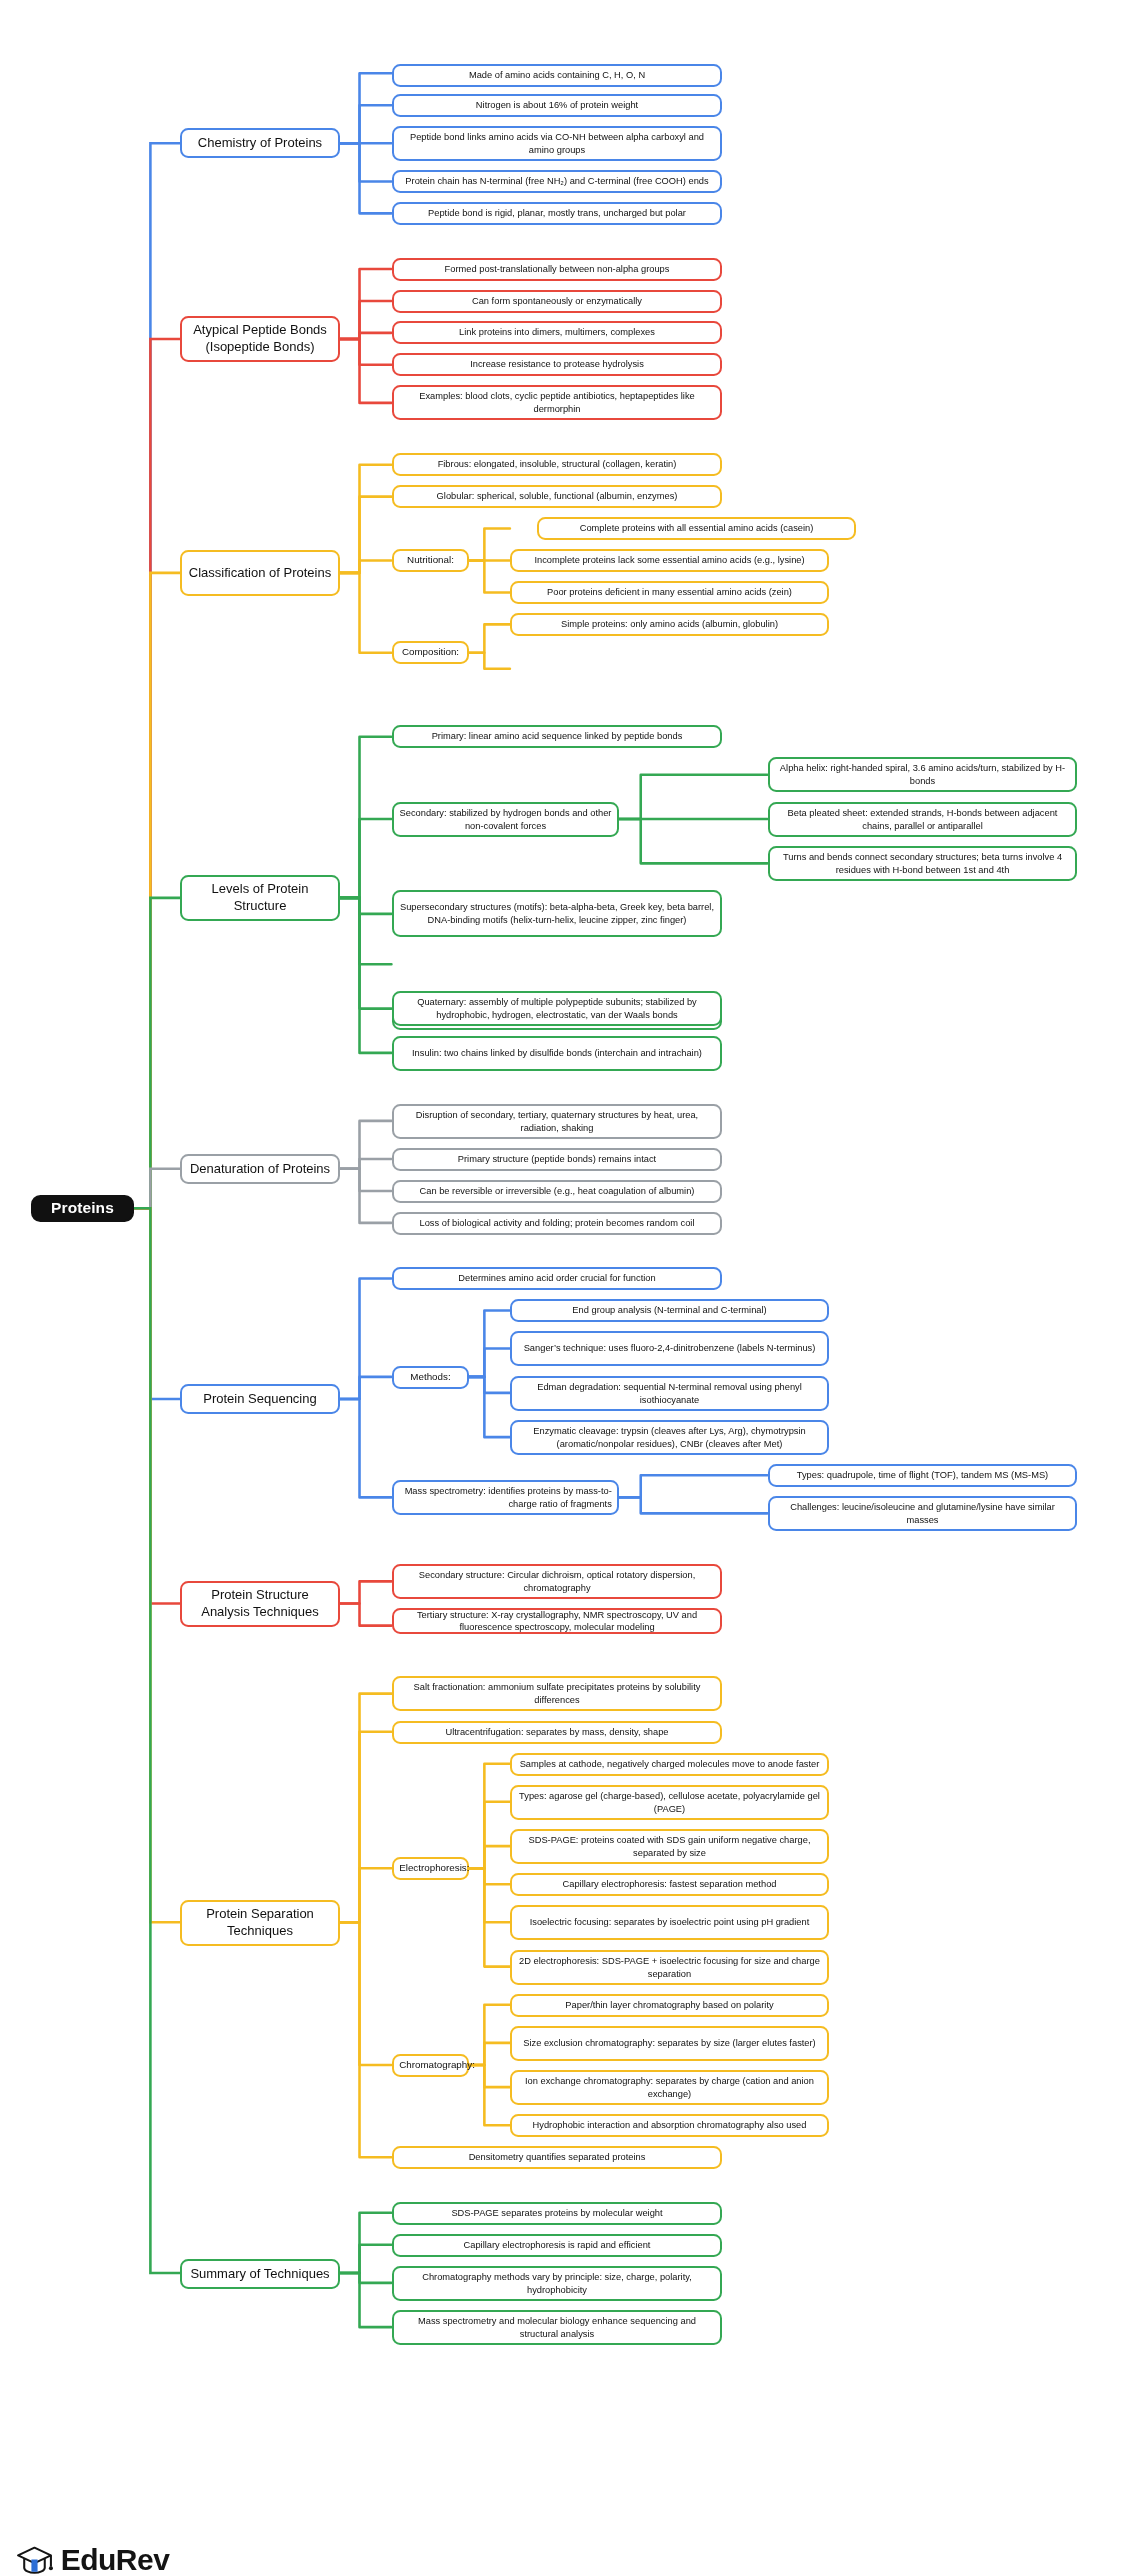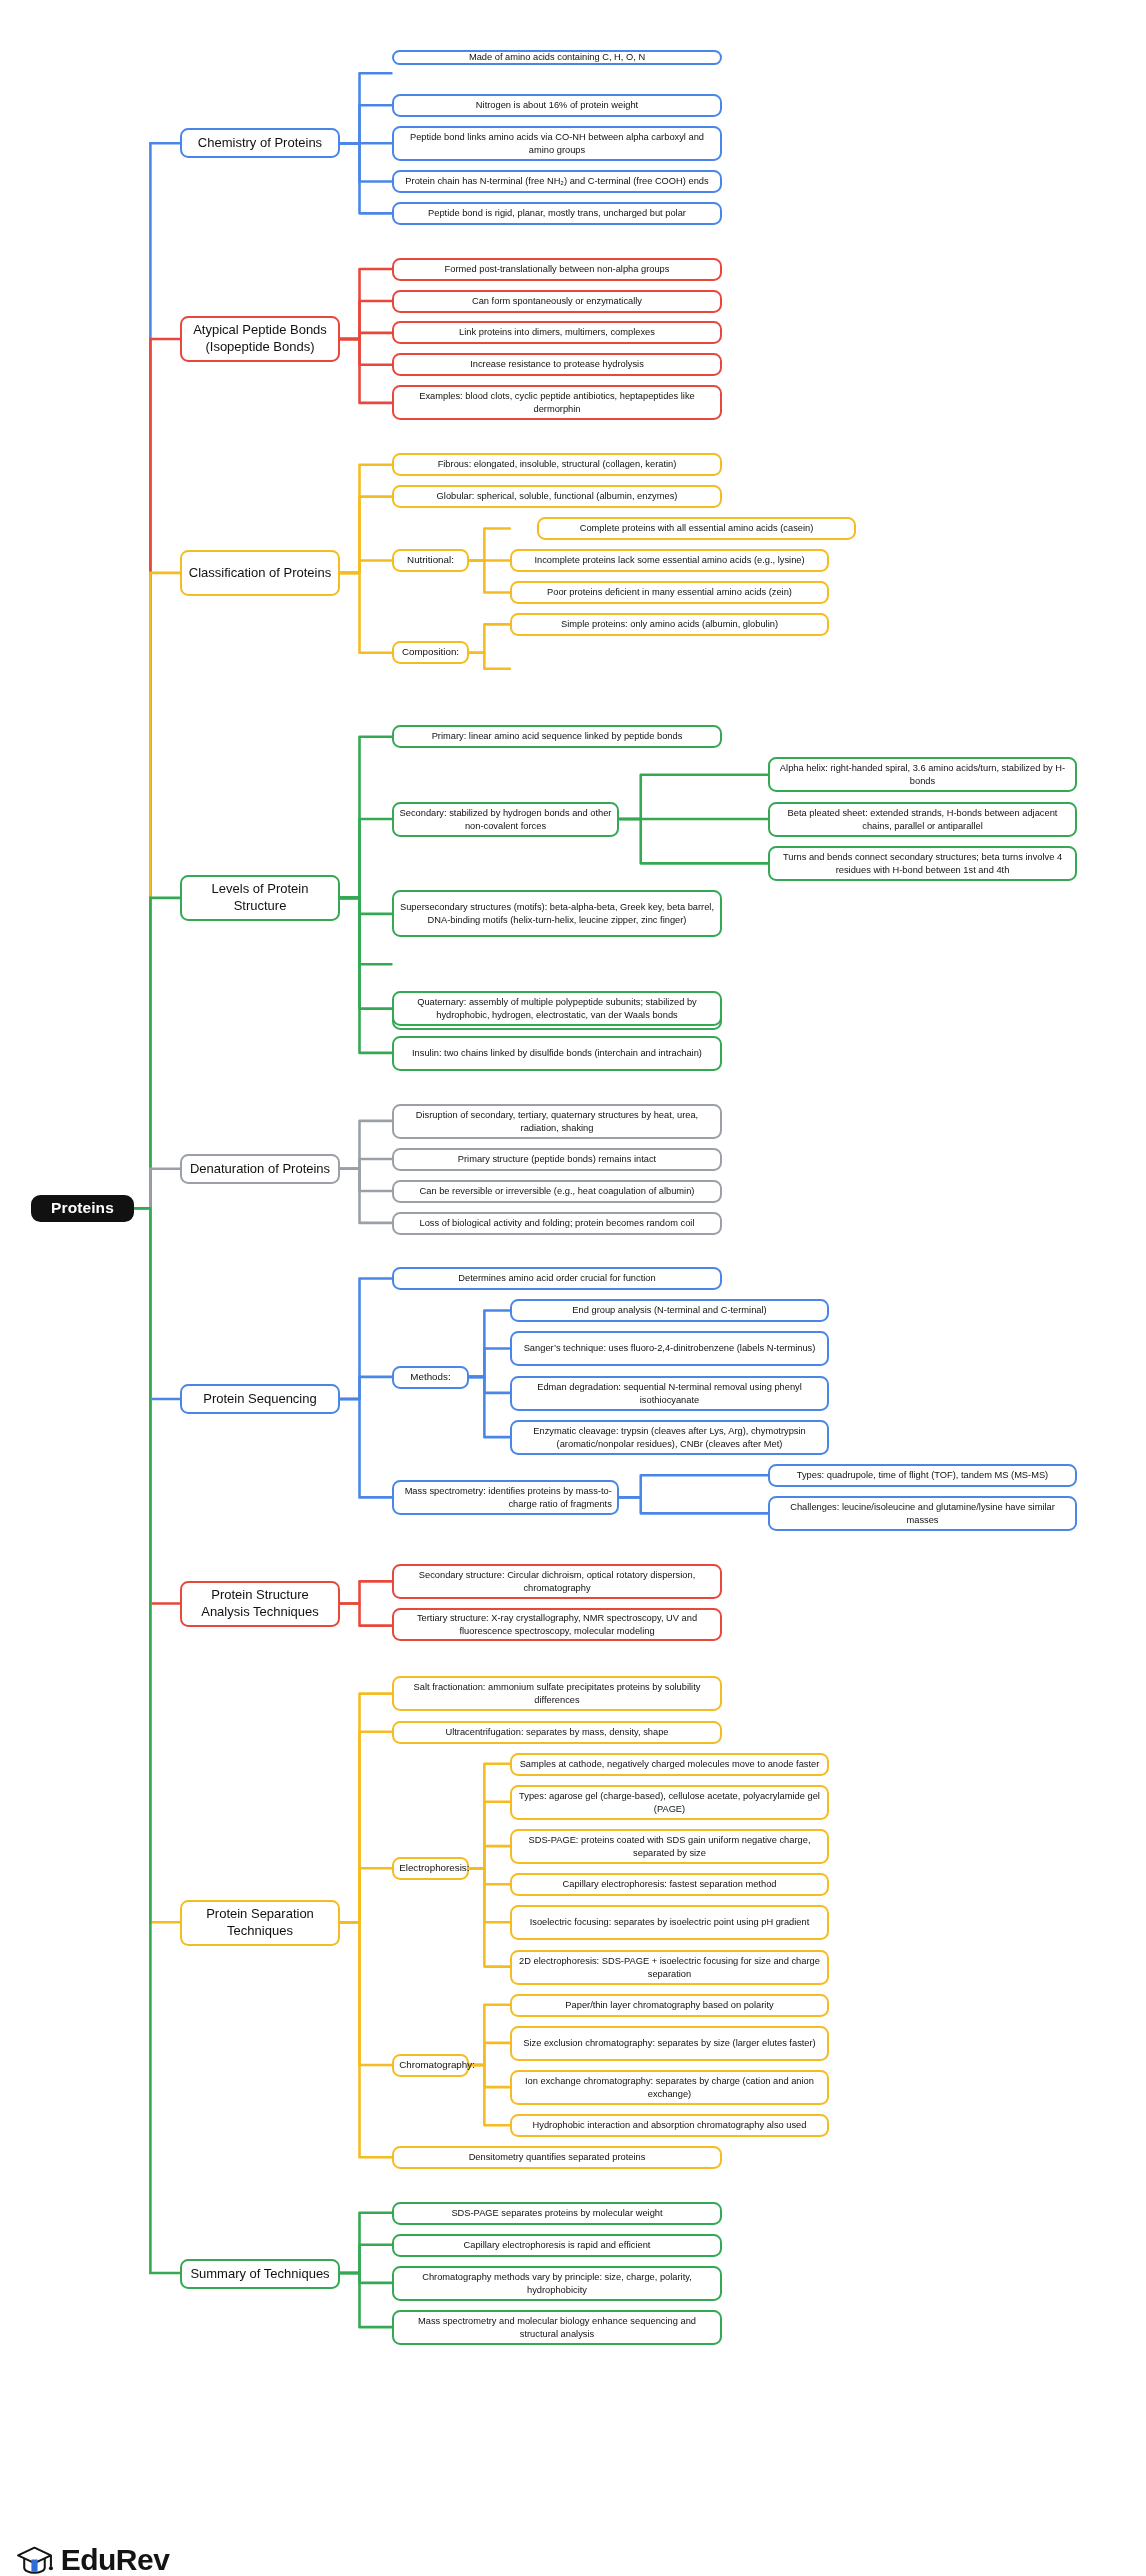--- a/index.html
+++ b/index.html
@@ -137,21 +137,21 @@
       <path d="M 260 2345.5 H 292 V 278 H 350" fill="none" stroke="#4a86e8" stroke-width="5" stroke-linecap="round"></path>
       <path d="M 260 2345.5 H 292 V 658 H 350" fill="none" stroke="#e8483c" stroke-width="5" stroke-linecap="round"></path>
       <path d="M 260 2345.5 H 292 V 1112 H 350" fill="none" stroke="#f5bc21" stroke-width="5" stroke-linecap="round"></path>
       <path d="M 260 2345.5 H 292 V 1743 H 350" fill="none" stroke="#34a853" stroke-width="5" stroke-linecap="round"></path>
       <path d="M 260 2345.5 H 292 V 2269 H 350" fill="none" stroke="#9aa0a6" stroke-width="5" stroke-linecap="round"></path>
       <path d="M 260 2345.5 H 292 V 2716 H 350" fill="none" stroke="#4a86e8" stroke-width="5" stroke-linecap="round"></path>
       <path d="M 260 2345.5 H 292 V 3113 H 350" fill="none" stroke="#e8483c" stroke-width="5" stroke-linecap="round"></path>
       <path d="M 260 2345.5 H 292 V 3732 H 350" fill="none" stroke="#f5bc21" stroke-width="5" stroke-linecap="round"></path>
       <path d="M 260 2345.5 H 292 V 4413 H 350" fill="none" stroke="#34a853" stroke-width="5" stroke-linecap="round"></path>
     </svg>
-<div class="node leaf c-blue" style="left: 392px; top: 50px; width: 330px; height: 15px;">
+<div class="node leaf c-blue" style="left: 392px; top: 64px; width: 330px; height: 23px;">
       <span>Made of amino acids containing C, H, O, N</span>
     </div>
     <div class="node leaf c-blue" style="left: 392px; top: 94px; width: 330px; height: 23px;">
       <span>Nitrogen is about 16% of protein weight</span>
     </div>
     <div class="node leaf c-blue" style="left: 392px; top: 126px; width: 330px; height: 35px;">
       <span>Peptide bond links amino acids via CO-NH between alpha carboxyl and amino groups</span>
     </div>
     <div class="node leaf c-blue" style="left: 392px; top: 170px; width: 330px; height: 23px;">
       <span>Protein chain has N-terminal (free NH₂) and C-terminal (free COOH) ends</span>
@@ -278,21 +278,21 @@
     </div>
     <div class="node leaf c-blue" style="left: 392px; top: 1480px; width: 227px; height: 35px; text-align: right;">
       <span>Mass spectrometry: identifies proteins by mass-to-charge ratio of fragments</span>
     </div>
     <div class="node branch c-blue" style="left: 180px; top: 1384px; width: 160px; height: 30px;">
       <span>Protein Sequencing</span>
     </div>
     <div class="node leaf c-red" style="left: 392px; top: 1564px; width: 330px; height: 35px;">
       <span>Secondary structure: Circular dichroism, optical rotatory dispersion, chromatography</span>
     </div>
-    <div class="node leaf c-red" style="left: 392px; top: 1608px; width: 330px; height: 33px;">
+    <div class="node leaf c-red" style="left: 392px; top: 1608px; width: 330px; height: 26px;">
       <span>Tertiary structure: X-ray crystallography, NMR spectroscopy, UV and fluorescence spectroscopy, molecular modeling</span>
     </div>
     <div class="node branch c-red" style="left: 180px; top: 1581px; width: 160px; height: 46px;">
       <span>Protein Structure Analysis Techniques</span>
     </div>
     <div class="node leaf c-orange" style="left: 392px; top: 1676px; width: 330px; height: 35px;">
       <span>Salt fractionation: ammonium sulfate precipitates proteins by solubility differences</span>
     </div>
     <div class="node leaf c-orange" style="left: 392px; top: 1721px; width: 330px; height: 23px;">
       <span>Ultracentrifugation: separates by mass, density, shape</span>

